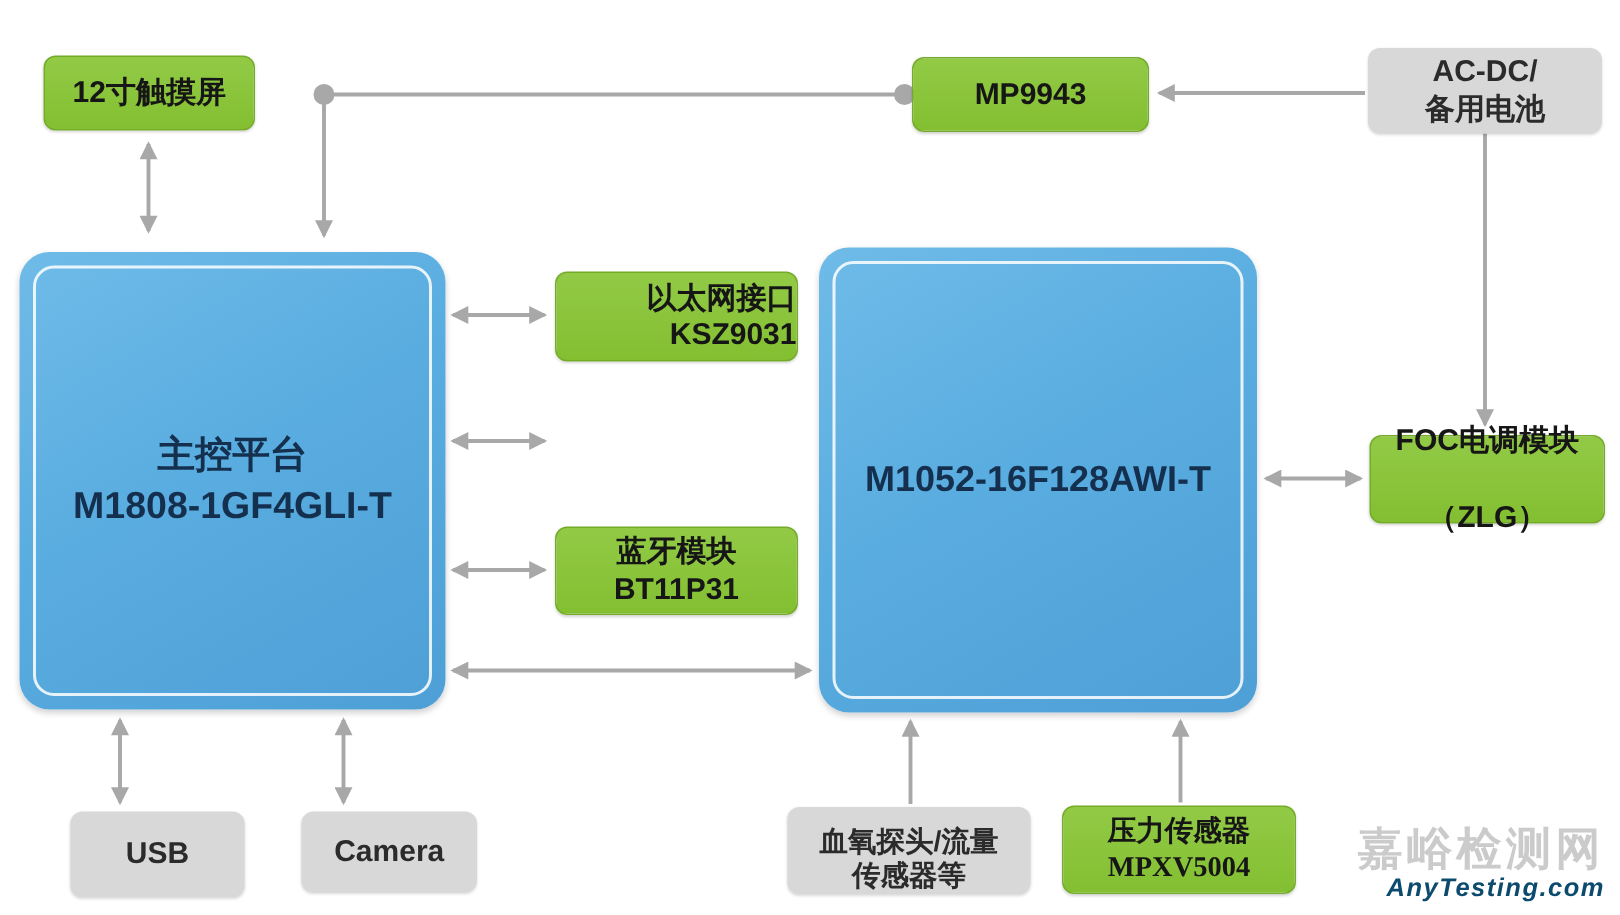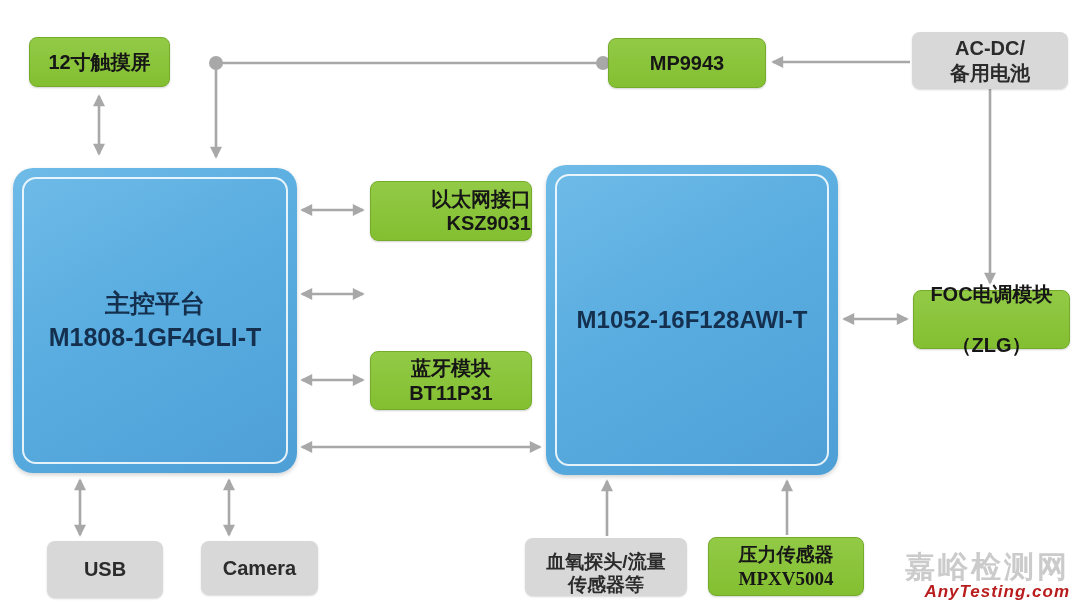--- a/index.html
+++ b/index.html
@@ -33,21 +33,21 @@
     position:absolute;left:9px;top:9px;right:9px;bottom:9px;
     border:2px solid rgba(255,255,255,.85);border-radius:14px;
     display:flex;flex-direction:column;align-items:center;justify-content:center;
     text-align:center;color:#14304e;font-weight:bold;font-size:25px;line-height:1.35;
   }
   .watermark{
     position:absolute;right:10px;bottom:8px;z-index:3;text-align:right;
     pointer-events:none;
   }
   .wm-cn{font-size:30px;font-weight:bold;color:#cbcbcb;letter-spacing:3px;line-height:1.05;}
-  .wm-en{font-size:17px;font-style:italic;font-weight:bold;color:#b91c1c;letter-spacing:1px;}
+  .wm-en{font-size:17px;font-style:italic;font-weight:bold;color:#0c4a6e;letter-spacing:1px;}
 </style>
 </head>
 <body>
 
 <div id="stage">
 
   <svg id="wires" width="1080" height="610" viewBox="0 0 1080 610">
     <defs>
       <marker id="ah" viewBox="0 0 10 10" refX="8.5" refY="5" markerWidth="14" markerHeight="12" markerUnits="userSpaceOnUse" orient="auto-start-reverse">
         <path d="M0,0 L10,5 L0,10 z" fill="#a8a8a8"></path>

